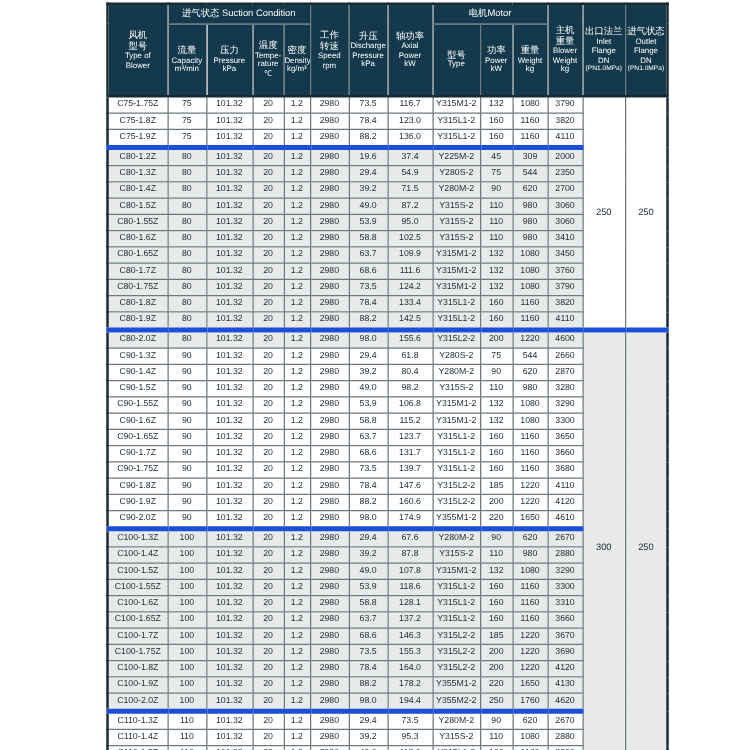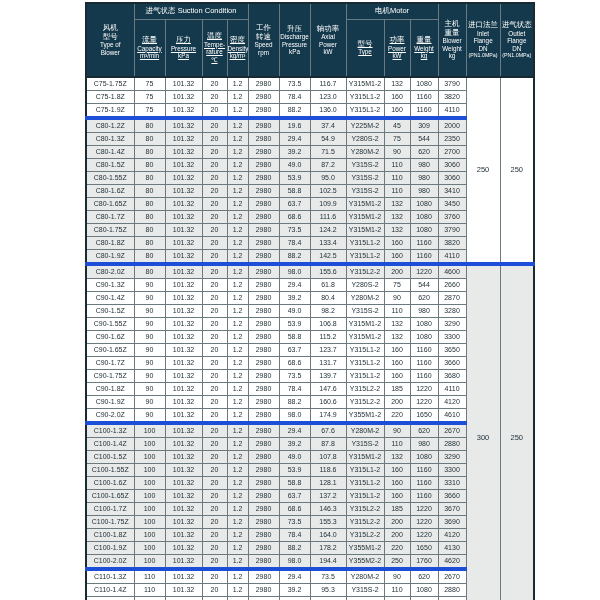--- a/index.html
+++ b/index.html
@@ -9,21 +9,21 @@
 
   table.spec { position:absolute; left:85px; top:2px; width:448px;
     border-collapse:collapse; table-layout:fixed;
     border:2px solid #1a2a33; }
 
   th, td { border:1px solid #6b7a80; text-align:center; vertical-align:middle;
     padding:0; color:#1c2b33; overflow:hidden; white-space:nowrap; }
 
   thead th { background:#15394c; color:#ffffff; font-weight:normal; }
   thead tr.h-top th { height:16px; }
-  thead tr.h-bot th { height:58px;text-decoration:underline; }
+  thead tr.h-bot th { height:58px; }
   thead { border-bottom:2px solid #1a2a33; }
 
   .zh  { font-size:7.5px; line-height:8.5px; }
   .en  { font-size:6.3px; line-height:7.5px; }
   .en-sm { font-size:5.3px; line-height:7px; }
 
   tbody td { height:13px; font-size:7px; line-height:12px; background:#ffffff; }
   tbody tr.shaded td { background:#e8eae9; }
   tbody td.flange { background:#ffffff; font-size:7.5px; }
   tbody tr.thick-top td { border-top:4px solid #1d4ed8; }
@@ -82,21 +82,21 @@
           <div class="zh">电机Motor</div>
         </th>
         <th rowspan="2">
           <div class="zh">主机</div>
           <div class="zh">重量</div>
           <div class="en">Blower</div>
           <div class="en">Weight</div>
           <div class="en">kg</div>
         </th>
         <th rowspan="2">
-          <div class="zh">进口法兰</div>
+          <div class="zh">出口法兰</div>
           <div class="en">Inlet</div>
           <div class="en">Flange</div>
           <div class="en">DN</div>
           <div class="en-sm">(PN1.0MPa)</div>
         </th>
         <th rowspan="2">
           <div class="zh">进气状态</div>
           <div class="en">Outlet</div>
           <div class="en">Flange</div>
           <div class="en">DN</div>

